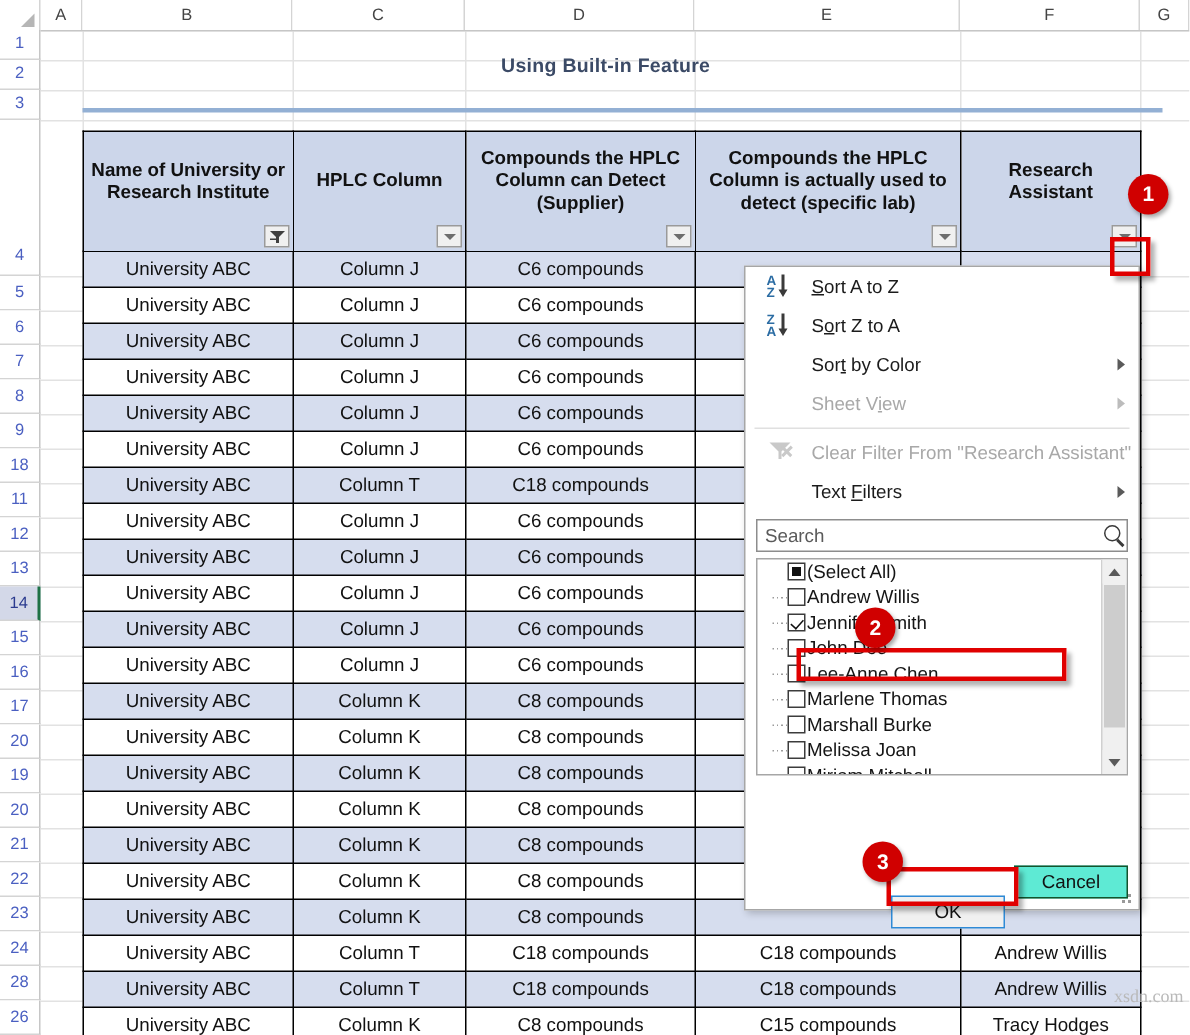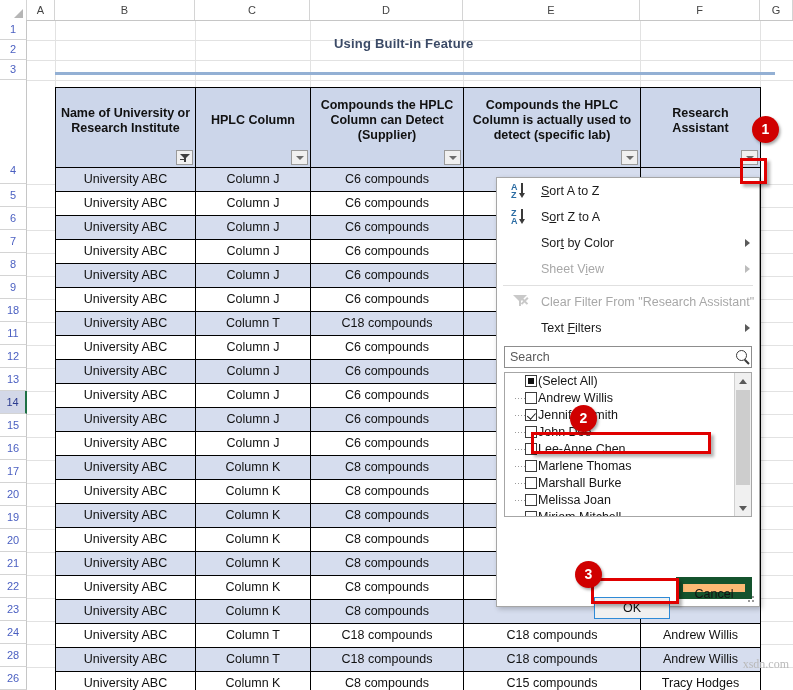--- a/index.html
+++ b/index.html
@@ -240,21 +240,21 @@
   .lscroll .up:after{top:6px;border-bottom:5px solid #5a5a5a;}
   .lscroll .dn:after{top:6px;border-top:5px solid #5a5a5a;}
   .lscroll .thumb{
     position:absolute;left:1px;width:14px;top:17px;height:95px;background:#cdcdcd;
   }
 
   .btnrow{position:absolute;left:0;right:0;bottom:7px;height:22px;}
   .dlgbtn{
     position:absolute;height:22px;width:76px;
     box-sizing:border-box;
-    background:#fdba74;border:7px solid #14532d;
+    background:#5eead4;border:1px solid #14532d;
     font-size:12.5px;font-family:"Liberation Sans",sans-serif;
     color:#121212;text-align:center;line-height:20px;
   }
   .dlgbtn.default{border:1px solid #2e8ad6;background:#f0f0f0;}
   .grip{position:absolute;right:4px;bottom:3px;width:7px;height:7px;
     background:
       radial-gradient(circle 1px at 1px 5px,#9a9a9a 99%,transparent),
       radial-gradient(circle 1px at 5px 5px,#9a9a9a 99%,transparent),
       radial-gradient(circle 1px at 5px 1px,#9a9a9a 99%,transparent);
   }

